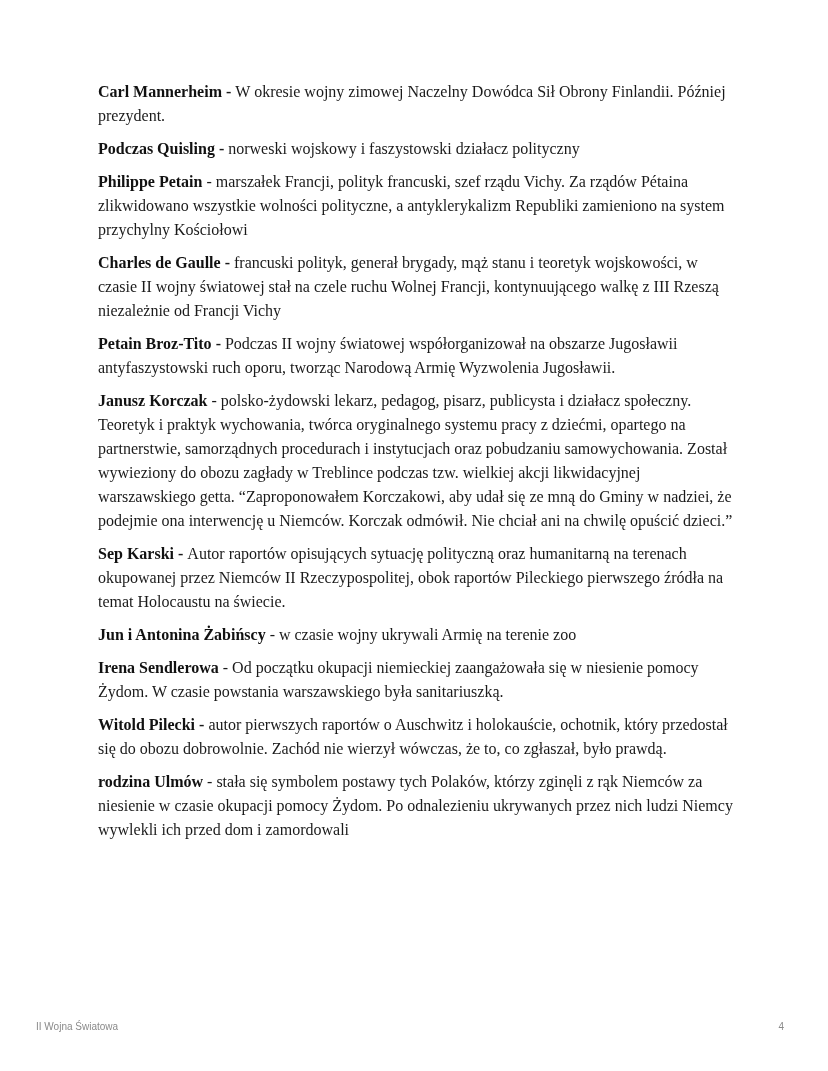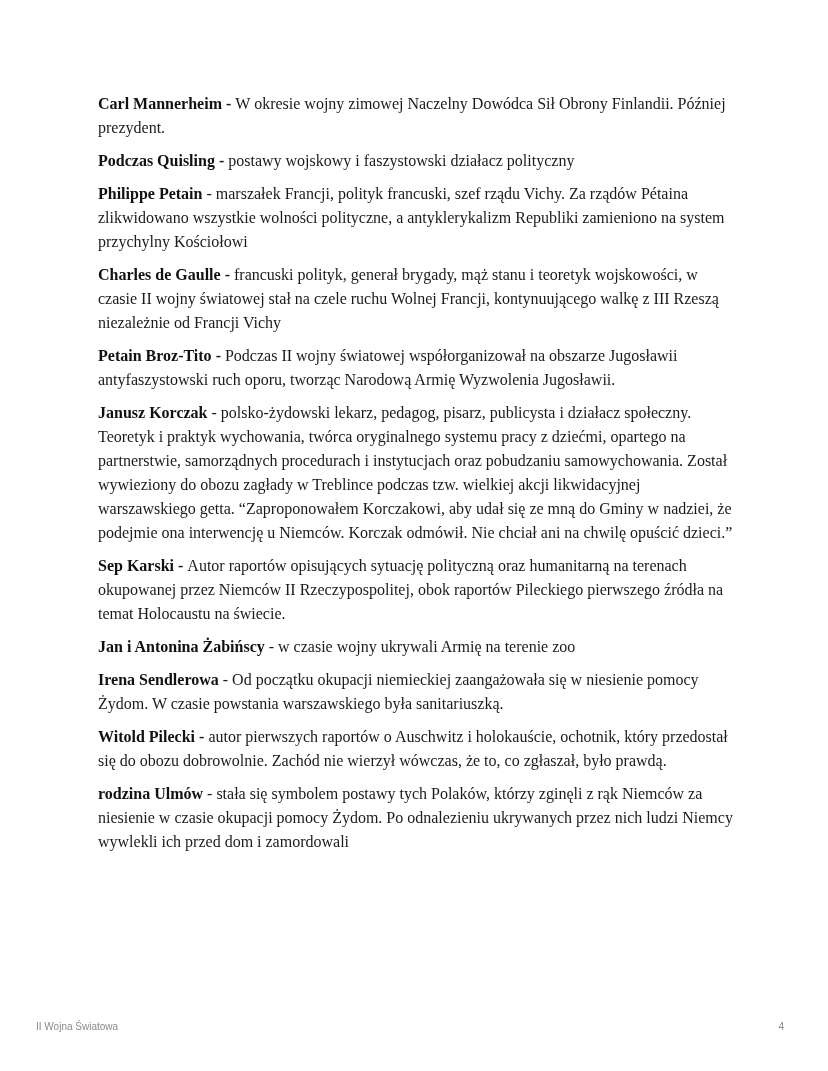--- a/index.html
+++ b/index.html
@@ -1,17 +1,17 @@
 <!DOCTYPE html>
 <html><head>
 <meta charset="utf-8">
 <style>
   html, body { margin: 0; padding: 0; background: #ffffff; }
   body { width: 828px; height: 1071px; position: relative; overflow: hidden; }
-  .page { position: absolute; left: 98px; top: 92px; width: 640px; }
+  .page { position: absolute; left: 98px; top: 80px; width: 640px; }
   .entry {
     font-family: "Liberation Serif", serif;
     font-size: 16px;
     line-height: 24px;
     color: #1a1a1a;
     margin: 0 0 9px 0;
   }
   .entry .name { font-weight: bold; color: #111; }
   .entry .dash-bold { font-weight: bold; }
   .footer {
@@ -19,27 +19,27 @@
     font-family: "Liberation Sans", sans-serif;
     font-size: 10px; color: #8a8a8a;
     display: flex; justify-content: space-between;
   }
 </style>
 </head>
 <body>
 
 <div class="page">
   <p class="entry"><span class="name">Carl Mannerheim</span><span class="sep dash-bold"> - </span><span>W okresie wojny zimowej Naczelny Dowódca Sił Obrony Finlandii. Później prezydent.</span></p>
-  <p class="entry"><span class="name">Podczas Quisling</span><span class="sep dash-bold"> - </span><span>postawy wojskowy i faszystowski działacz polityczny</span></p>
+  <p class="entry"><span class="name">Podczas Quisling</span><span class="sep dash-bold"> - </span><span>norweski wojskowy i faszystowski działacz polityczny</span></p>
   <p class="entry"><span class="name">Philippe Petain</span><span class="sep"> - </span><span>marszałek Francji, polityk francuski, szef rządu Vichy. Za rządów Pétaina zlikwidowano wszystkie wolności polityczne, a antyklerykalizm Republiki zamieniono na system przychylny Kościołowi</span></p>
   <p class="entry"><span class="name">Charles de Gaulle</span><span class="sep dash-bold"> - </span><span>francuski polityk, generał brygady, mąż stanu i teoretyk wojskowości, w czasie II wojny światowej stał na czele ruchu Wolnej Francji, kontynuującego walkę z III Rzeszą niezależnie od Francji Vichy</span></p>
   <p class="entry"><span class="name">Petain Broz-Tito</span><span class="sep dash-bold"> - </span><span>Podczas II wojny światowej współorganizował na obszarze Jugosławii antyfaszystowski ruch oporu, tworząc Narodową Armię Wyzwolenia Jugosławii.</span></p>
   <p class="entry"><span class="name">Janusz Korczak</span><span class="sep"> - </span><span>polsko-żydowski lekarz, pedagog, pisarz, publicysta i działacz społeczny. Teoretyk i praktyk wychowania, twórca oryginalnego systemu pracy z dziećmi, opartego na partnerstwie, samorządnych procedurach i instytucjach oraz pobudzaniu samowychowania. Został wywieziony do obozu zagłady w Treblince podczas tzw. wielkiej akcji likwidacyjnej warszawskiego getta. “Zaproponowałem Korczakowi, aby udał się ze mną do Gminy w nadziei, że podejmie ona interwencję u Niemców. Korczak odmówił. Nie chciał ani na chwilę opuścić dzieci.”</span></p>
   <p class="entry"><span class="name">Sep Karski</span><span class="sep dash-bold"> - </span><span>Autor raportów opisujących sytuację polityczną oraz humanitarną na terenach okupowanej przez Niemców II Rzeczypospolitej, obok raportów Pileckiego pierwszego źródła na temat Holocaustu na świecie.</span></p>
-  <p class="entry"><span class="name">Jan i Antonina Żabińscy</span><span class="sep"> - </span><span>w czasie wojny ukrywali Armię na terenie zoo</span></p>
+  <p class="entry"><span class="name">Jun i Antonina Żabińscy</span><span class="sep"> - </span><span>w czasie wojny ukrywali Armię na terenie zoo</span></p>
   <p class="entry"><span class="name">Irena Sendlerowa</span><span class="sep"> - </span><span>Od początku okupacji niemieckiej zaangażowała się w niesienie pomocy Żydom. W czasie powstania warszawskiego była sanitariuszką.</span></p>
   <p class="entry"><span class="name">Witold Pilecki</span><span class="sep dash-bold"> - </span><span>autor pierwszych raportów o Auschwitz i holokauście, ochotnik, który przedostał się do obozu dobrowolnie. Zachód nie wierzył wówczas, że to, co zgłaszał, było prawdą.</span></p>
   <p class="entry"><span class="name">rodzina Ulmów</span><span class="sep"> - </span><span>stała się symbolem postawy tych Polaków, którzy zginęli z rąk Niemców za niesienie w czasie okupacji pomocy Żydom. Po odnalezieniu ukrywanych przez nich ludzi Niemcy wywlekli ich przed dom i zamordowali</span></p>
 </div>
 
 <div class="footer">
   <span>II Wojna Światowa</span>
   <span>4</span>
 </div>
 

